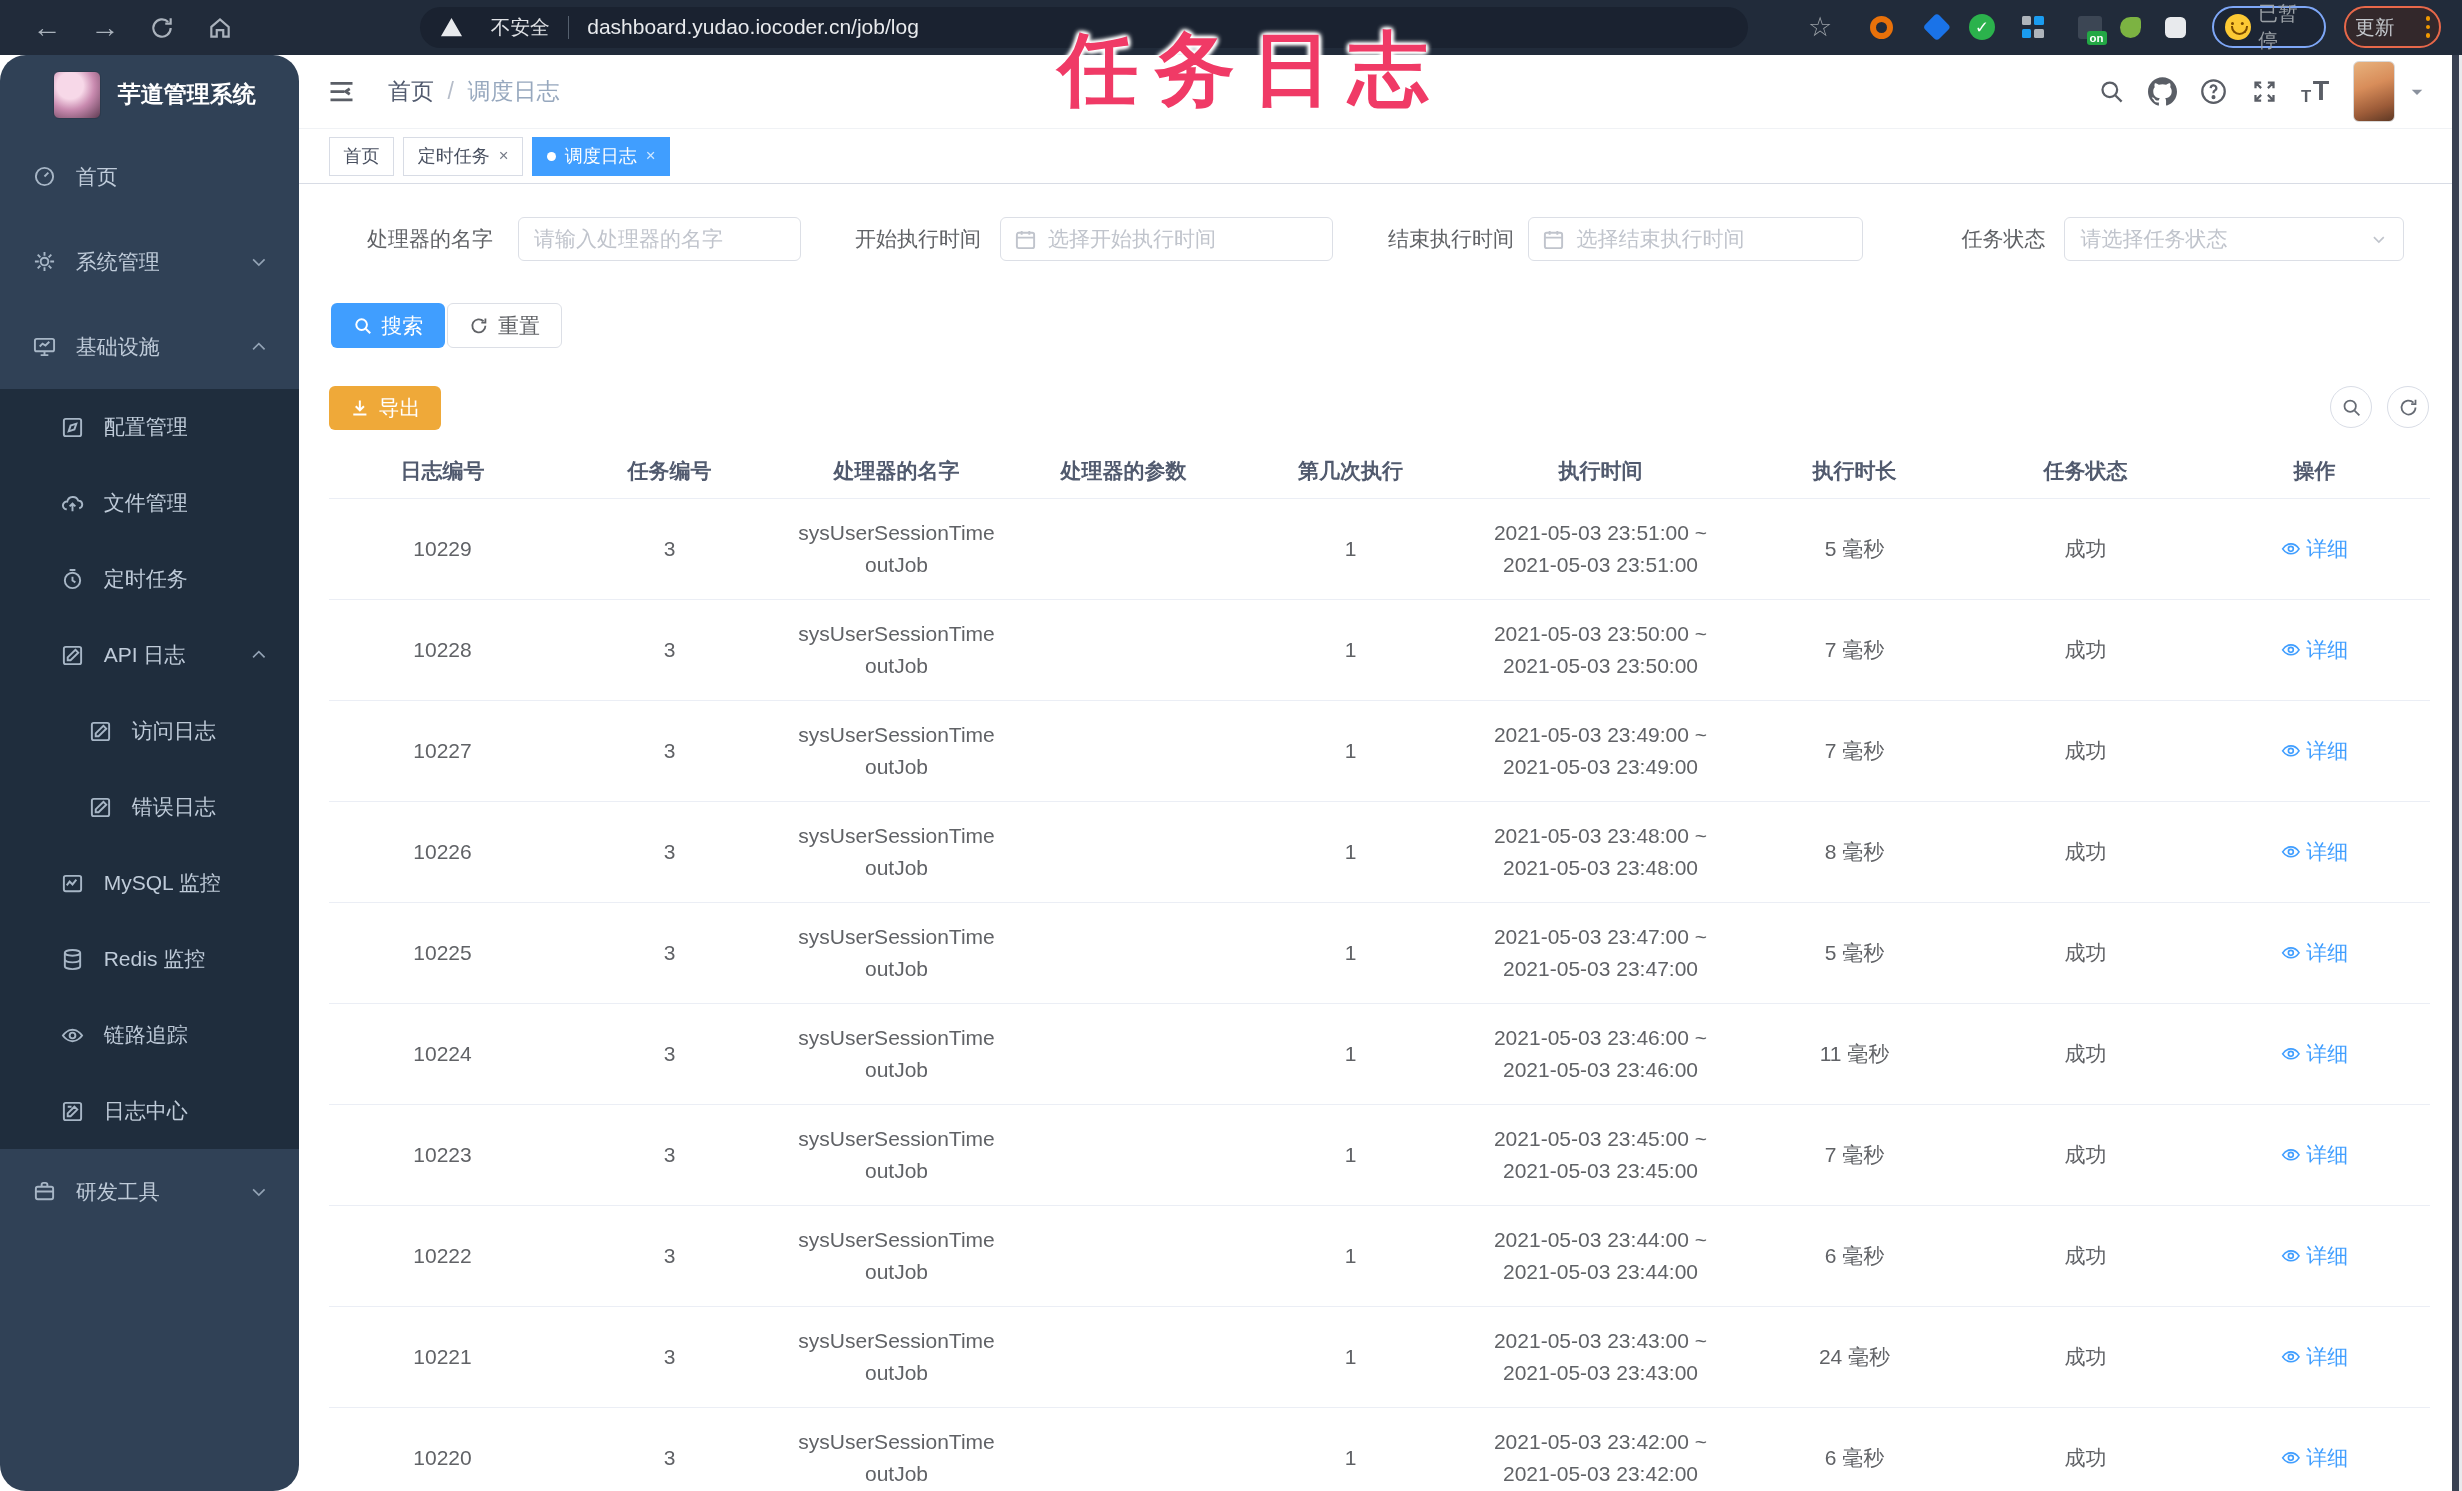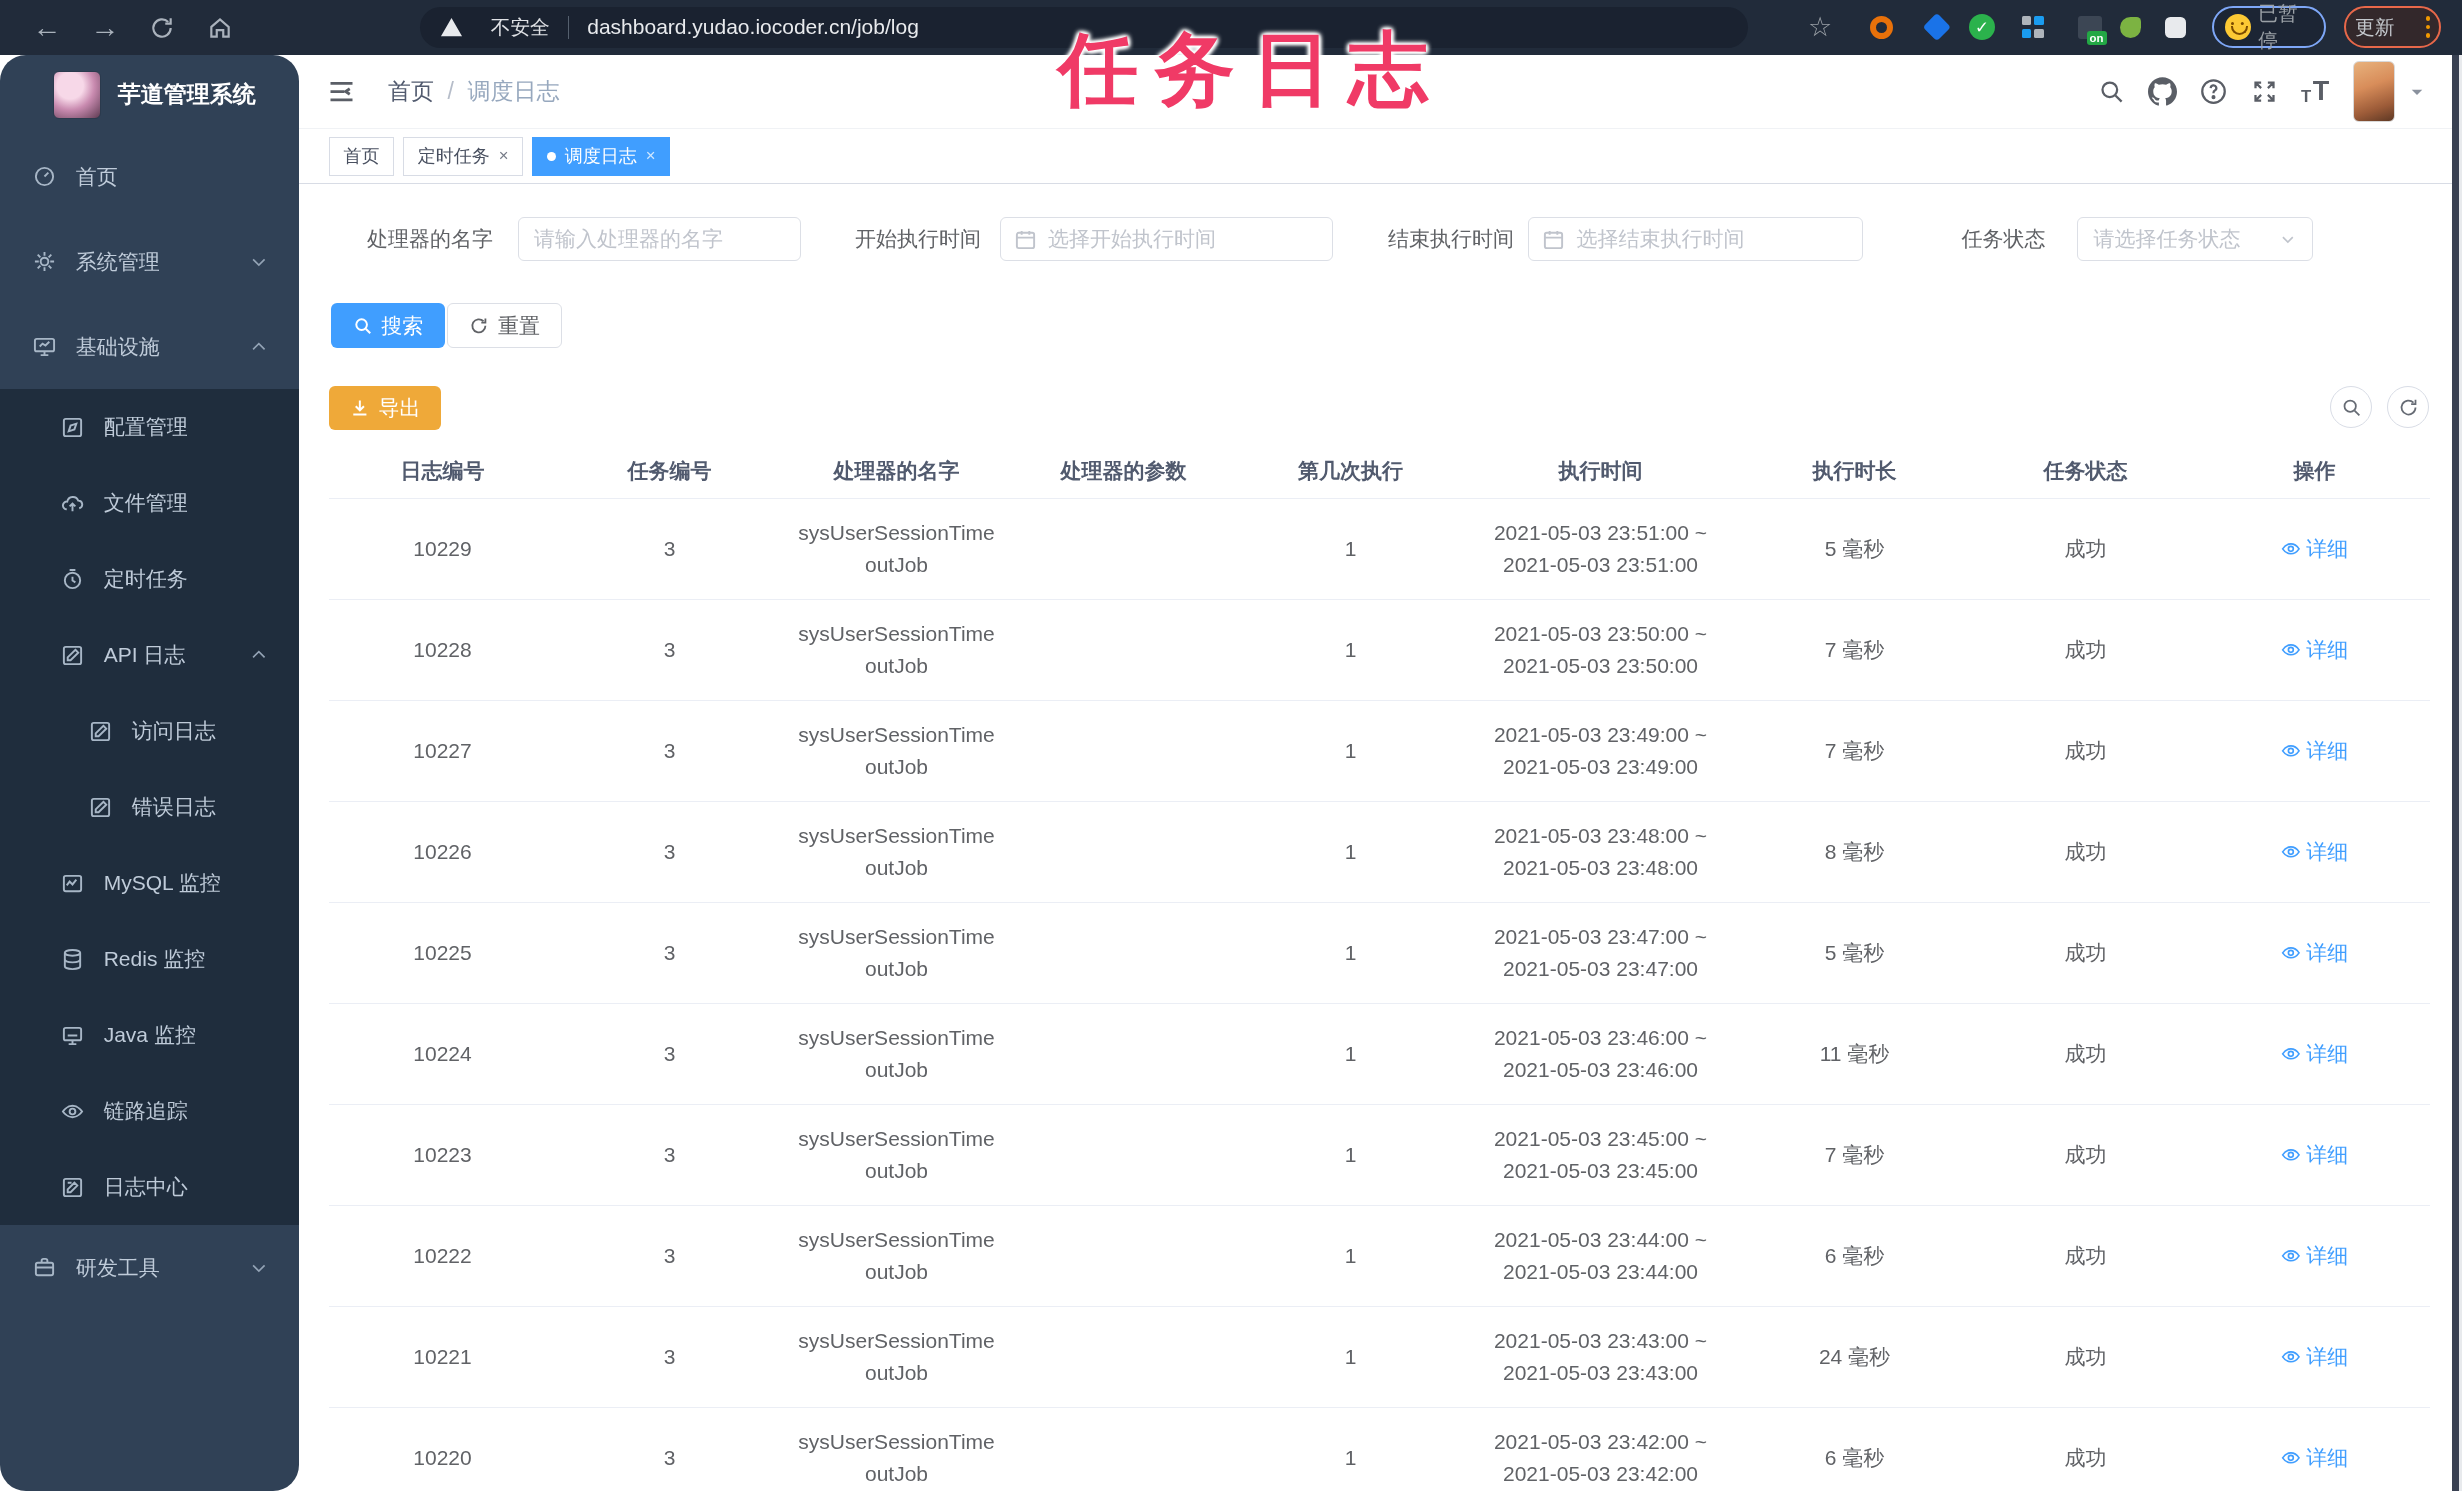--- a/index.html
+++ b/index.html
@@ -301,29 +301,20 @@
           <ellipse cx="12" cy="5" rx="8" ry="3"></ellipse>
           <path d="M4 5v7c0 1.7 3.6 3 8 3s8-1.3 8-3V5"></path>
           <path d="M4 12v7c0 1.7 3.6 3 8 3s8-1.3 8-3v-7"></path>
         </svg>
       </span>
     <span>Redis 监控</span>
   </div>
   <div class="s-item lvl1">
     <span class="mi">
         <svg width="23" height="23" viewBox="0 0 24 24" fill="none" stroke="currentColor" stroke-width="2">
-          <rect x="3" y="4" width="18" height="13" rx="2"></rect>
-          <path d="M8 21h8M12 17v4M7 12h10"></path>
-        </svg>
-      </span>
-    <span>Java 监控</span>
-  </div>
-  <div class="s-item lvl1">
-    <span class="mi">
-        <svg width="23" height="23" viewBox="0 0 24 24" fill="none" stroke="currentColor" stroke-width="2">
           <path d="M2 12s4-6 10-6 10 6 10 6-4 6-10 6S2 12 2 12z"></path>
           <circle cx="12" cy="12" r="3"></circle>
         </svg>
       </span>
     <span>链路追踪</span>
   </div>
   <div class="s-item lvl1">
     <span class="mi">
         <svg width="23" height="23" viewBox="0 0 24 24" fill="none" stroke="currentColor" stroke-width="2">
           <rect x="3" y="3" width="18" height="18" rx="2"></rect>
@@ -432,21 +423,21 @@
     <span class="date-wrap" style="margin-left:14.4px;width:335px">
       <span class="cal">
           <svg width="23" height="23" viewBox="0 0 24 24" fill="none" stroke="currentColor" stroke-width="2">
             <rect x="3" y="5" width="18" height="16" rx="2"></rect>
             <path d="M8 3v4M16 3v4M3 10h18"></path>
           </svg>
         </span>
       <input class="inp" placeholder="选择结束执行时间" style="">
     </span>
     <span class="f-label" style="margin-left:97px;width:85px">任务状态</span>
-    <span class="sel" style="margin-left:32px;width:236px">
+    <span class="sel" style="margin-left:19px;width:340px">
       <span>请选择任务状态</span>
       <span class="chev2">
           <svg width="19.7" height="19.7" viewBox="0 0 24 24" fill="none" stroke="currentColor" stroke-width="2">
             <path d="M6 10l6 6 6-6"></path>
           </svg>
         </span>
     </span>
   </div>
 
   <div class="btn-row">

